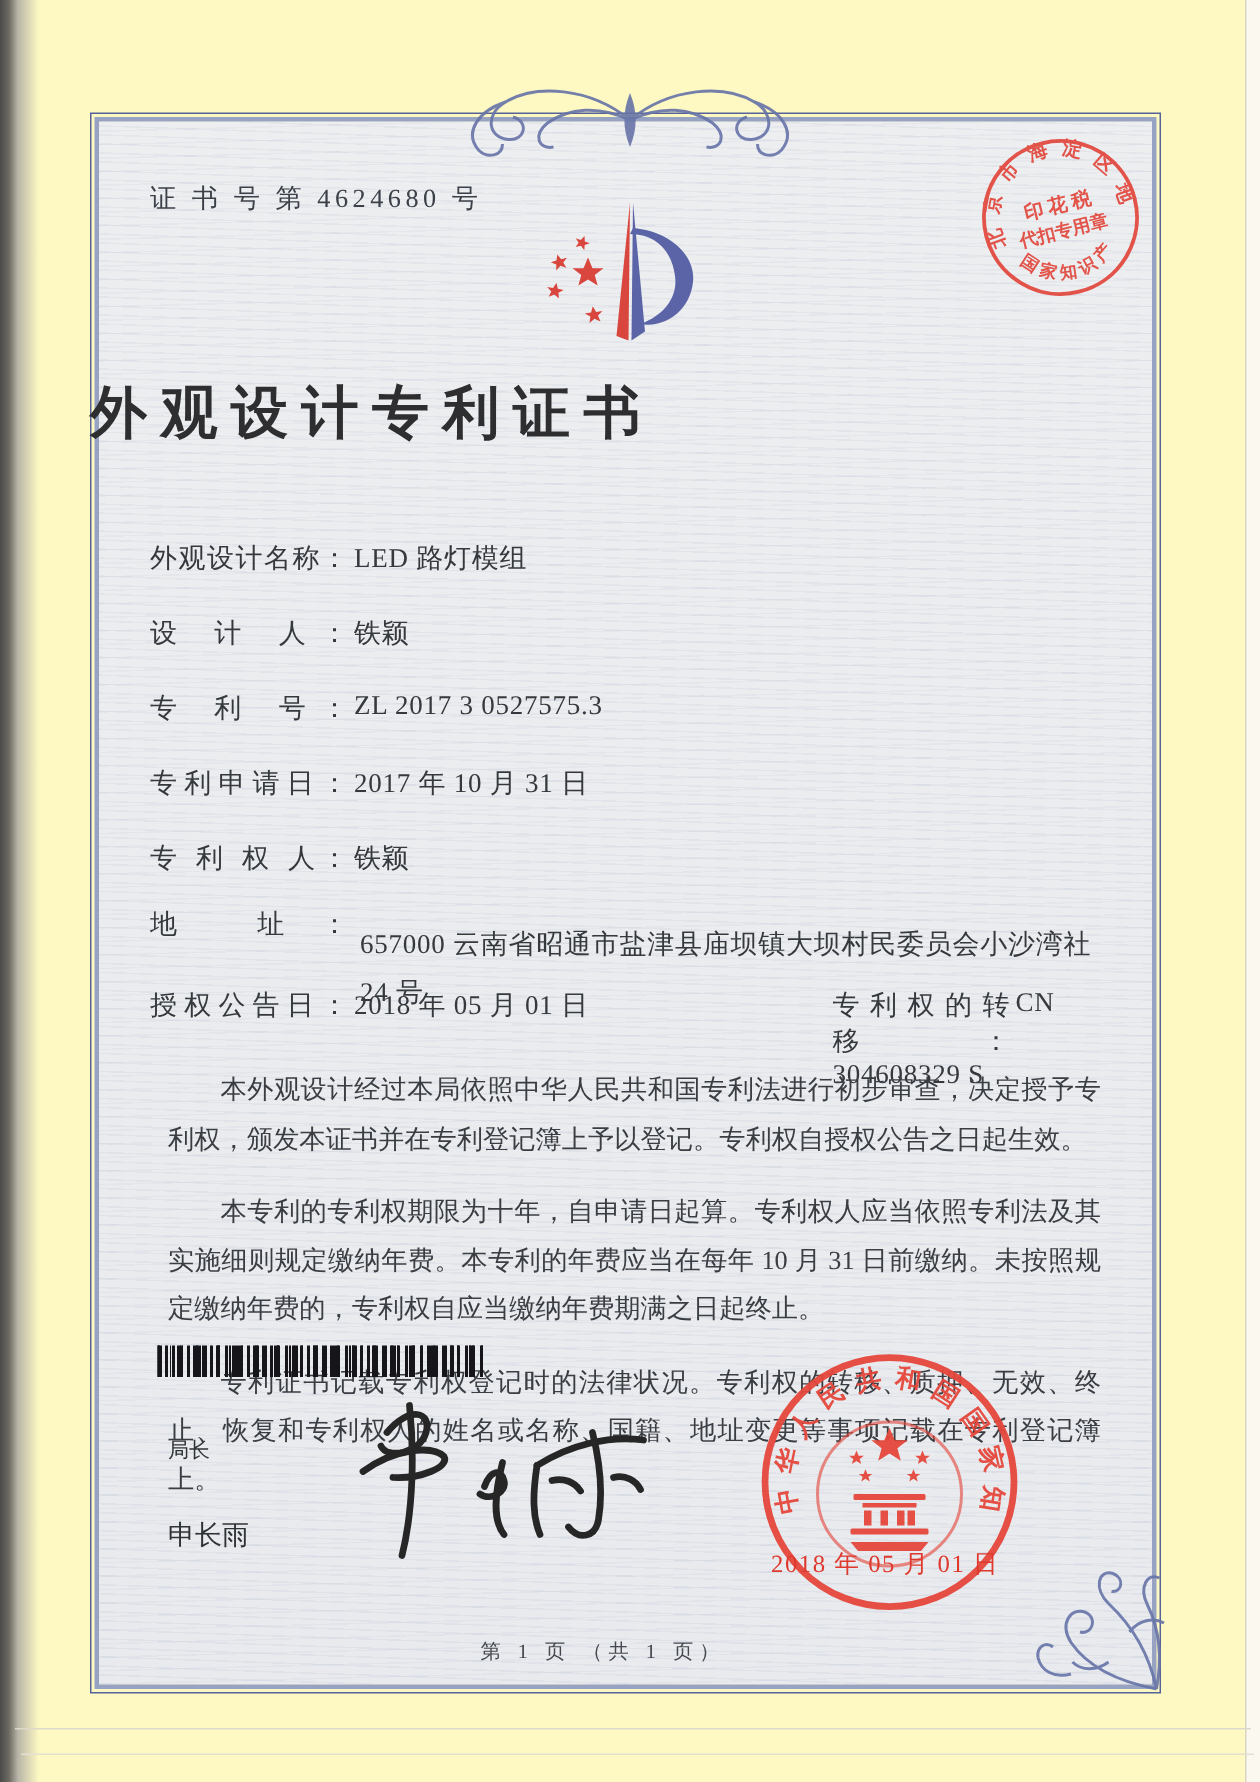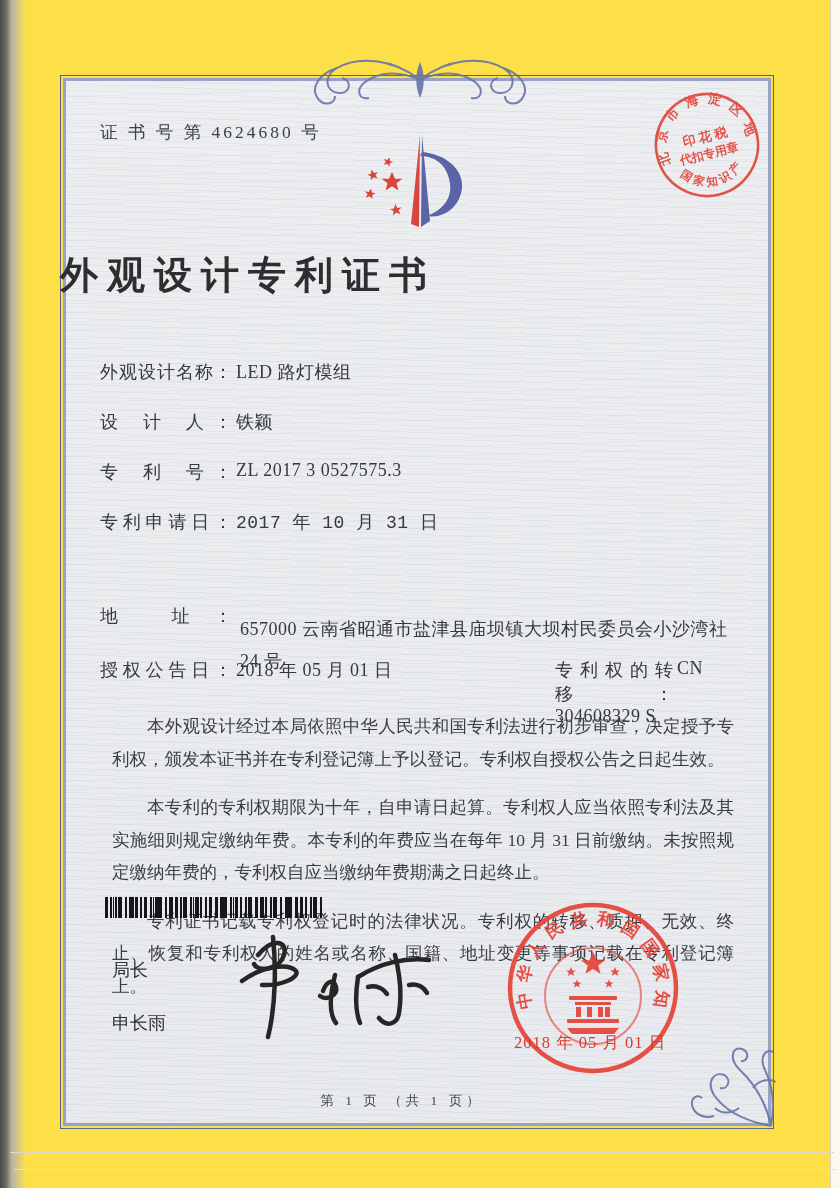--- a/index.html
+++ b/index.html
@@ -1,16 +1,16 @@
 <!DOCTYPE html>
 <html><head>
 <meta charset="utf-8">
 <style>
   html,body{margin:0;padding:0;background:#d8d4c9;}
-  #photo{position:relative;width:840px;height:1188px;background:#fde047;overflow:hidden;
+  #photo{position:relative;width:840px;height:1188px;background:#fef9c3;overflow:hidden;
          font-family:"Liberation Serif","DejaVu Serif",serif;color:#333;}
   
   #spine{position:absolute;left:0;top:0;width:26px;height:1188px;
          background:linear-gradient(90deg,#4a4a4a 0,#6e6b63 6px,#b9b5a8 12px,rgba(243,240,228,0) 26px);}
   #right-edge{position:absolute;right:0;top:0;width:9px;height:1188px;background:#faf8ef;border-left:1px solid #d9d5c6;}
   #bottom-edge1{position:absolute;left:10px;right:6px;top:1152px;height:1px;background:#ddd9ca;}
   #bottom-edge2{position:absolute;left:14px;right:4px;top:1169px;height:1px;background:#e3dfd1;}
   
   #frame{position:absolute;left:60px;top:75px;width:712px;height:1052px;border:1px solid #55629a;}
   #frame-inner{position:absolute;left:2px;top:2px;right:2px;bottom:2px;border:3px solid #98a3c4;
@@ -32,21 +32,21 @@
   
   #body-text{left:96px;top:694px;width:654px;font-size:17.5px;line-height:1.86;text-align:justify;color:#3a3d42;}
   #body-text p{margin:16px;text-indent:2em;}
   
   #barcode{left:105px;top:897px;width:218px;height:21px;
      background:
       repeating-linear-gradient(90deg,#15151a 0 2px,rgba(0,0,0,0) 2px 5px),
       repeating-linear-gradient(90deg,#15151a 0 1px,rgba(0,0,0,0) 1px 8px),
       repeating-linear-gradient(90deg,#15151a 0 3px,rgba(0,0,0,0) 3px 13px);}
   
-  #officer-title{left:112px;top:958px;font-size:18px;color:#2f3235;font-family:Liberation Sans, sans-serif;}
+  #officer-title{left:112px;top:958px;font-size:14px;color:#2f3235;font-family:Liberation Sans, sans-serif;}
   #officer-name{left:112px;top:996px;font-size:18px;color:#2f3235;font-family:"Liberation Sans","DejaVu Sans",sans-serif;margin-top:15px;}
   
   #tax-stamp{left:650px;top:88px;width:114px;height:114px;transform:rotate(-14deg);opacity:.92;}
   #office-seal{left:505px;top:900px;width:176px;height:176px;opacity:.95;}
   #issue-date{left:514px;top:1032px;font-size:16.5px;letter-spacing:1px;color:#df382d;}
   #footer{left:60px;top:1092px;width:684px;text-align:center;font-size:13.5px;letter-spacing:4px;color:#45484e;}
   svg{display:block;}
 </style>
 </head>
 <body>
@@ -103,22 +103,25 @@
 
   <div class="frow" style="top:360px;">
     <span class="flabel">外观设计名称：</span><span class="fval">LED 路灯模组</span>
   </div>
   <div class="frow" style="top:410px;">
     <span class="flabel">设 计 人：</span><span class="fval">铁颖</span>
   </div>
   <div class="frow" style="top:460px;">
     <span class="flabel">专 利 号：</span><span class="fval">ZL 2017 3 0527575.3</span>
   </div>
-  <div class="frow" style="top:510px;font-family:Liberation Mono, monospace;">
+  <div class="frow" style="top:510px;">
     <span class="flabel">专利申请日：</span><span class="fval">2017 年 10 月 31 日</span>
+  </div>
+  <div class="frow" style="top:560px;">
+    <span class="flabel">专 利 权 人：</span><span class="fval">铁颖</span>
   </div>
   <div class="frow" style="top:604px;">
     <span class="flabel">地 址：</span><span class="fval-wrap">657000 云南省昭通市盐津县庙坝镇大坝村民委员会小沙湾社 24 号</span>
   </div>
   <div class="frow" style="top:658px;width:648px;">
     <span class="flabel">授权公告日：</span><span class="fval">2018 年 05 月 01 日</span>
     <span id="row-grant-no">
       <span class="flabel">专利权的转移：</span><span class="fval">CN 304608329 S</span>
     </span>
   </div>

